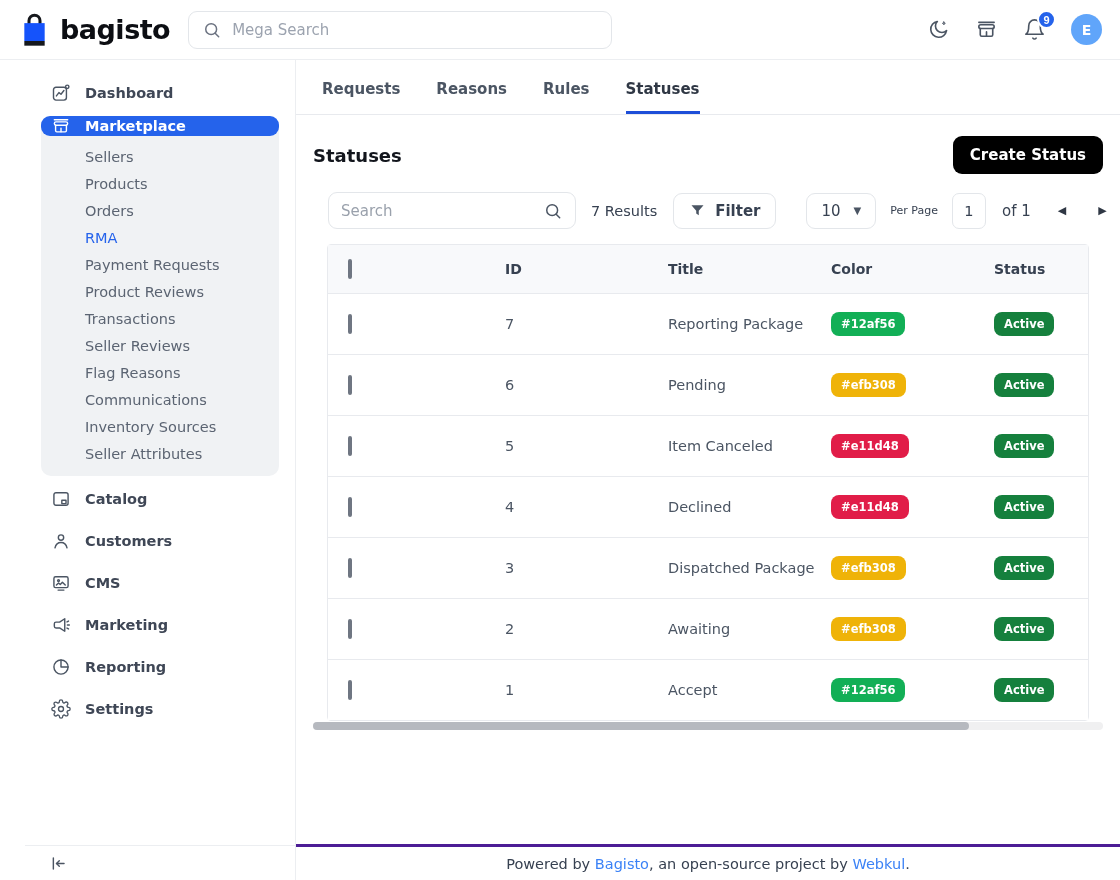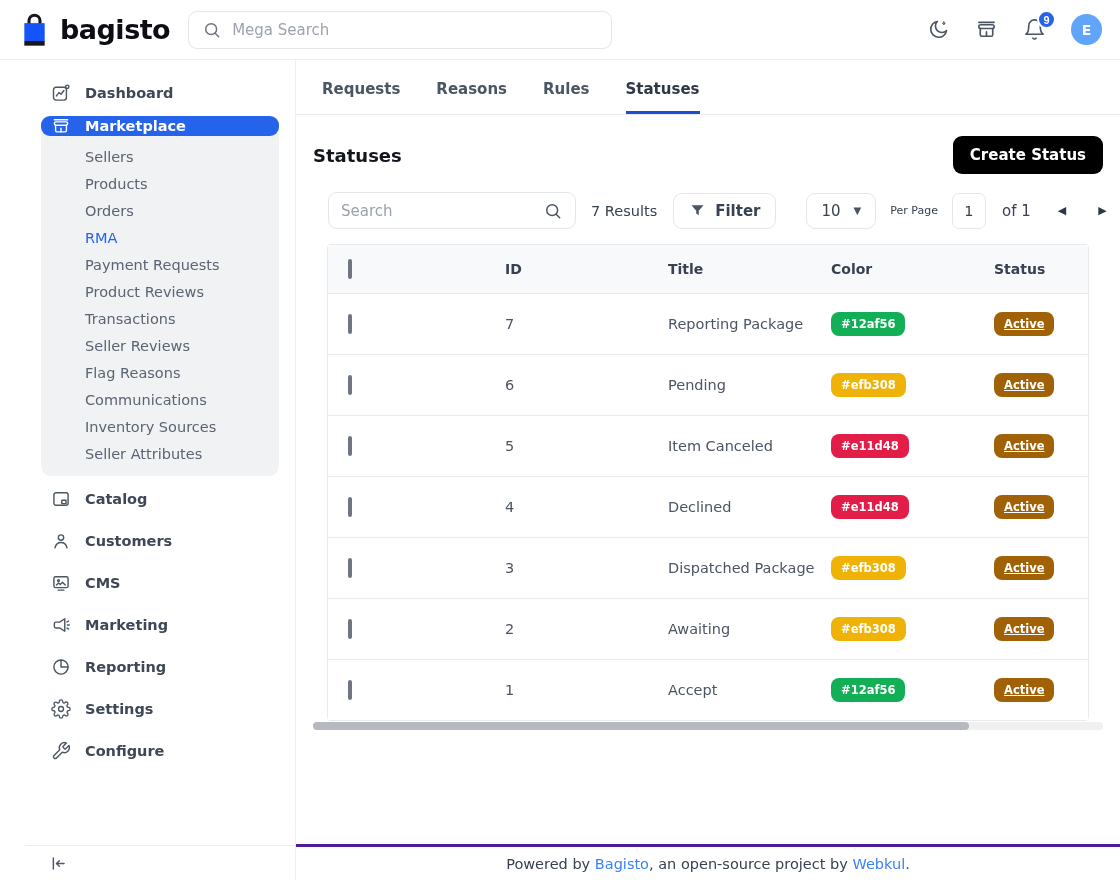--- a/index.html
+++ b/index.html
@@ -68,21 +68,21 @@
   
   .dgrid { margin:0 31px; border:1px solid #e8eaee; border-radius:4px; }
   .dg-row { display:grid; grid-template-columns:163px 163px 163px 163px 1fr; align-items:center; }
   .dg-row.head { background:#f8f9fb; height:48px; font-weight:600; font-size:14px; color:#374151; }
   .dg-row.body { height:61px; font-size:14.5px; color:#4b5563; background:#fff; }
   .dg-row + .dg-row { border-top:1px solid #e8eaee; }
   .cell { padding-left:14px; }
   .cell.first { padding-left:20px; }
   .cb { width:17px; height:17px; border:2px solid #6f7682; border-radius:3px; background:#fff; cursor:pointer; }
   .pill { display:inline-block; padding:5px 10px; border-radius:8px; color:#fff; font-size:11.5px; font-weight:700; }
-  .pill.status-active { background:#a16207;text-decoration:underline; }
+  .pill.status-active { background:#15803d; }
 
   .hscroll { margin:1px 17px 0; height:8px; background:#f0f0f1; border-radius:4px; position:relative; }
   .hscroll-thumb { position:absolute; left:0; top:0; height:8px; width:83%; background:#b6b9bf; border-radius:4px; cursor:pointer; }
 
   
   .footer { margin-top:auto; border-top:3px solid #4c1d95; height:36px; display:flex; align-items:center; justify-content:center; font-size:14.5px; color:#374151; white-space:pre-wrap; }
   .footer a { color:#3b82f6; text-decoration:none; }
 </style>
 </head>
 <body>
@@ -204,26 +204,20 @@
       </svg>
       <span>Reporting</span>
     </div>
     <div class="nav-item">
       <svg width="20" height="20" viewBox="0 0 24 24" fill="none" stroke-width="1.6" stroke-linecap="round" stroke-linejoin="round">
         <circle cx="12" cy="12" r="3"></circle>
         <path d="M19.4 15a1.65 1.65 0 0 0 .33 1.82l.06.06a2 2 0 0 1 0 2.83 2 2 0 0 1-2.83 0l-.06-.06a1.65 1.65 0 0 0-1.82-.33 1.65 1.65 0 0 0-1 1.51V21a2 2 0 0 1-2 2 2 2 0 0 1-2-2v-.09A1.65 1.65 0 0 0 9 19.4a1.65 1.65 0 0 0-1.82.33l-.06.06a2 2 0 0 1-2.83 0 2 2 0 0 1 0-2.83l.06-.06a1.65 1.65 0 0 0 .33-1.82 1.65 1.65 0 0 0-1.51-1H3a2 2 0 0 1-2-2 2 2 0 0 1 2-2h.09A1.65 1.65 0 0 0 4.6 9a1.65 1.65 0 0 0-.33-1.82l-.06-.06a2 2 0 0 1 0-2.83 2 2 0 0 1 2.83 0l.06.06a1.65 1.65 0 0 0 1.82.33H9a1.65 1.65 0 0 0 1-1.51V3a2 2 0 0 1 2-2 2 2 0 0 1 2 2v.09a1.65 1.65 0 0 0 1 1.51 1.65 1.65 0 0 0 1.82-.33l.06-.06a2 2 0 0 1 2.83 0 2 2 0 0 1 0 2.83l-.06.06a1.65 1.65 0 0 0-.33 1.82V9a1.65 1.65 0 0 0 1.51 1H21a2 2 0 0 1 2 2 2 2 0 0 1-2 2h-.09a1.65 1.65 0 0 0-1.51 1z"></path>
       </svg>
       <span>Settings</span>
     </div>
-    <div class="nav-item">
-      <svg width="20" height="20" viewBox="0 0 24 24" fill="none" stroke-width="1.7" stroke-linecap="round" stroke-linejoin="round">
-        <path d="M14.7 6.3a1 1 0 0 0 0 1.4l1.6 1.6a1 1 0 0 0 1.4 0l3.77-3.77a6 6 0 0 1-7.94 7.94l-6.91 6.91a2.12 2.12 0 0 1-3-3l6.91-6.91a6 6 0 0 1 7.94-7.94l-3.76 3.76z"></path>
-      </svg>
-      <span>Configure</span>
-    </div>
 
     <div class="sidebar-bottom">
       <svg width="19" height="19" viewBox="0 0 24 24" fill="none" stroke-width="1.8" stroke-linecap="round" stroke-linejoin="round">
         <path d="M5.5 5v14"></path>
           <path d="M19 12H9.5"></path>
           <path d="M13 8.5 9.5 12l3.5 3.5"></path>
       </svg>
     </div>
   </aside>
 

